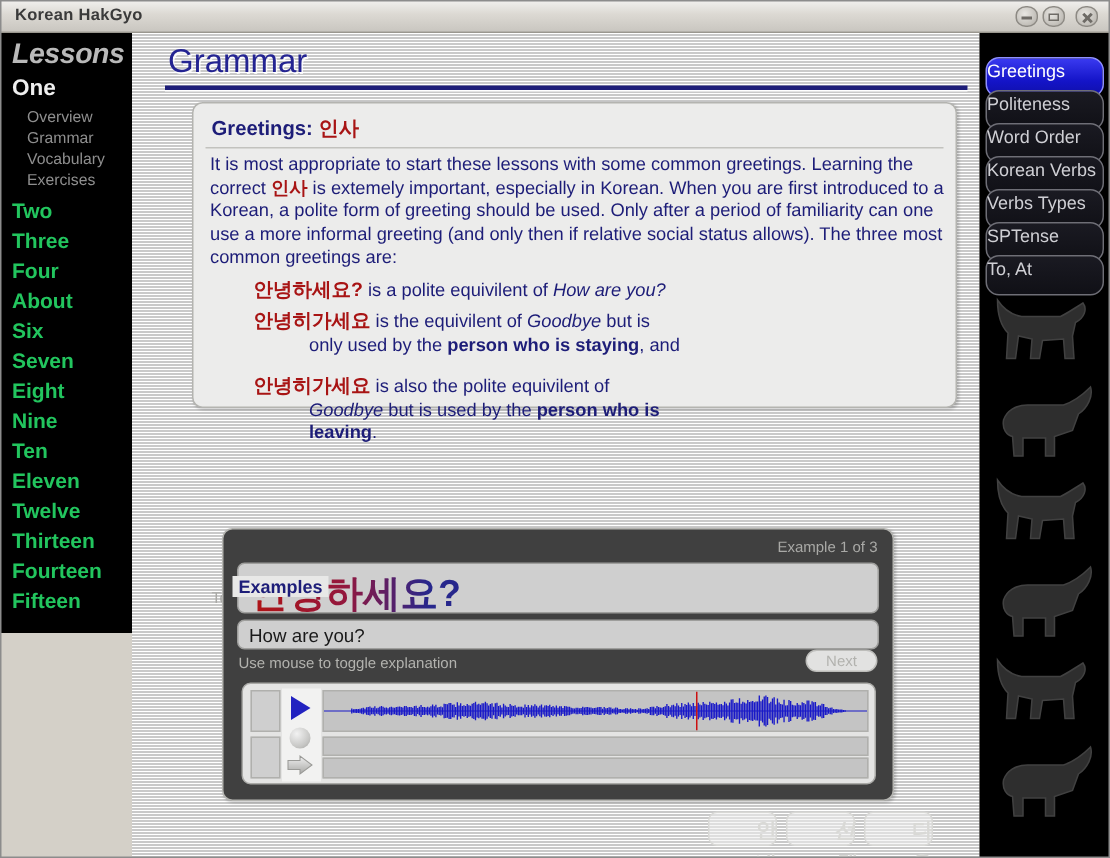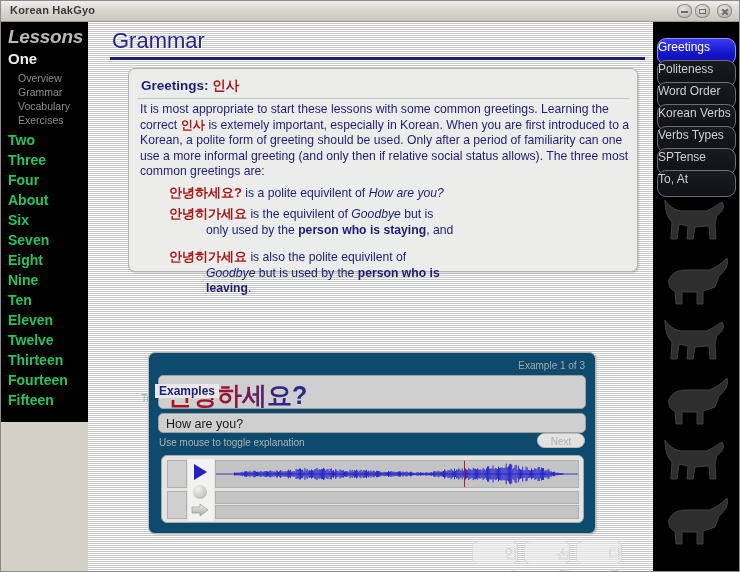--- a/index.html
+++ b/index.html
@@ -100,21 +100,21 @@
   .indent{padding-left:37px;display:block;}
 
   #grammar-foot{
     position:absolute;left:12px;top:320px;font-size:10.5px;color:#a9a9a6;
   }
   #grammar-foot .kbtn{color:#1d1d9a;font-weight:bold;font-size:13px;}
 
   
   #examples-panel{
     position:absolute;left:148px;top:352px;width:448px;height:182px;
-    background:#0c4a6e;border:1px solid #b4b4b0;border-radius:7px;
+    background:#404040;border:1px solid #b4b4b0;border-radius:7px;
     box-sizing:border-box;box-shadow:1px 1px 2px rgba(0,0,0,.18);
   }
   #examples-label{
     position:absolute;left:155px;top:345px;font-size:12px;font-weight:bold;color:#1d1d78;
     background:#e8e8e7;padding:0 4px;margin-top:39px;
   }
   #example-count{
     position:absolute;right:10px;top:7px;font-size:10px;color:#a9a9a6;
   }
   .ex-box{

